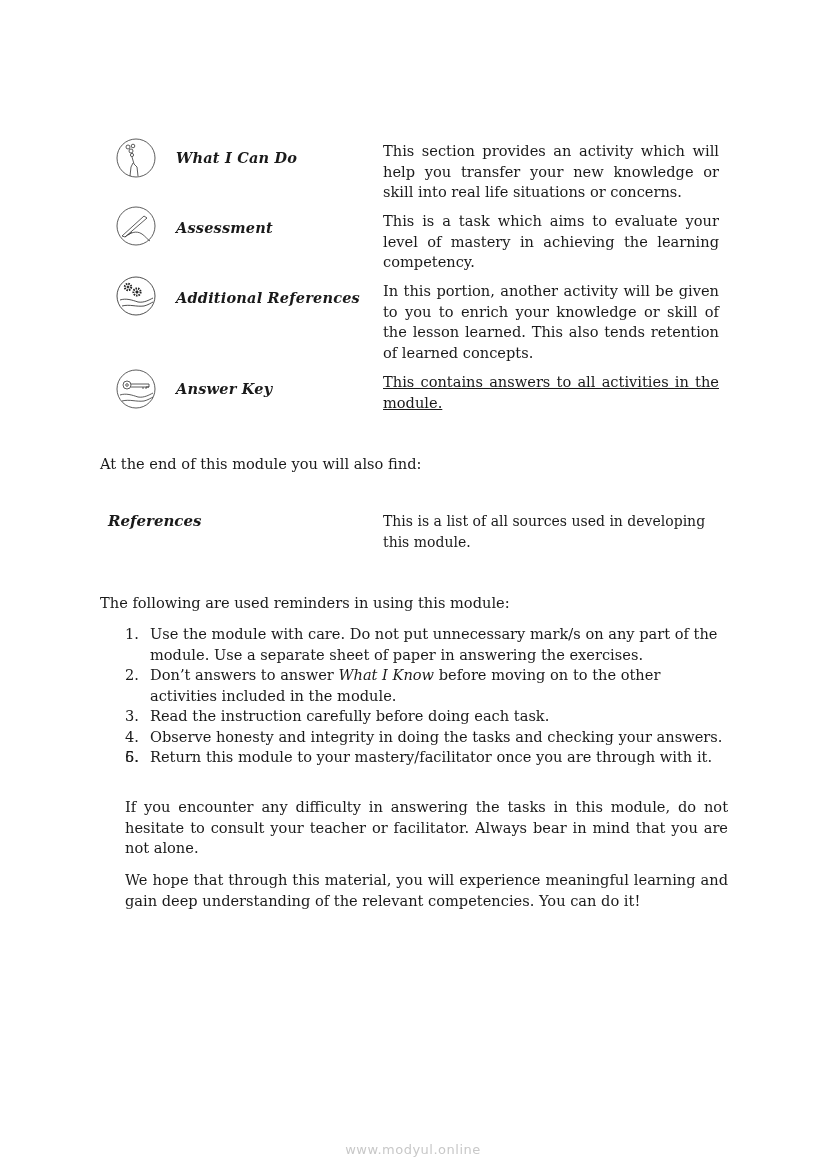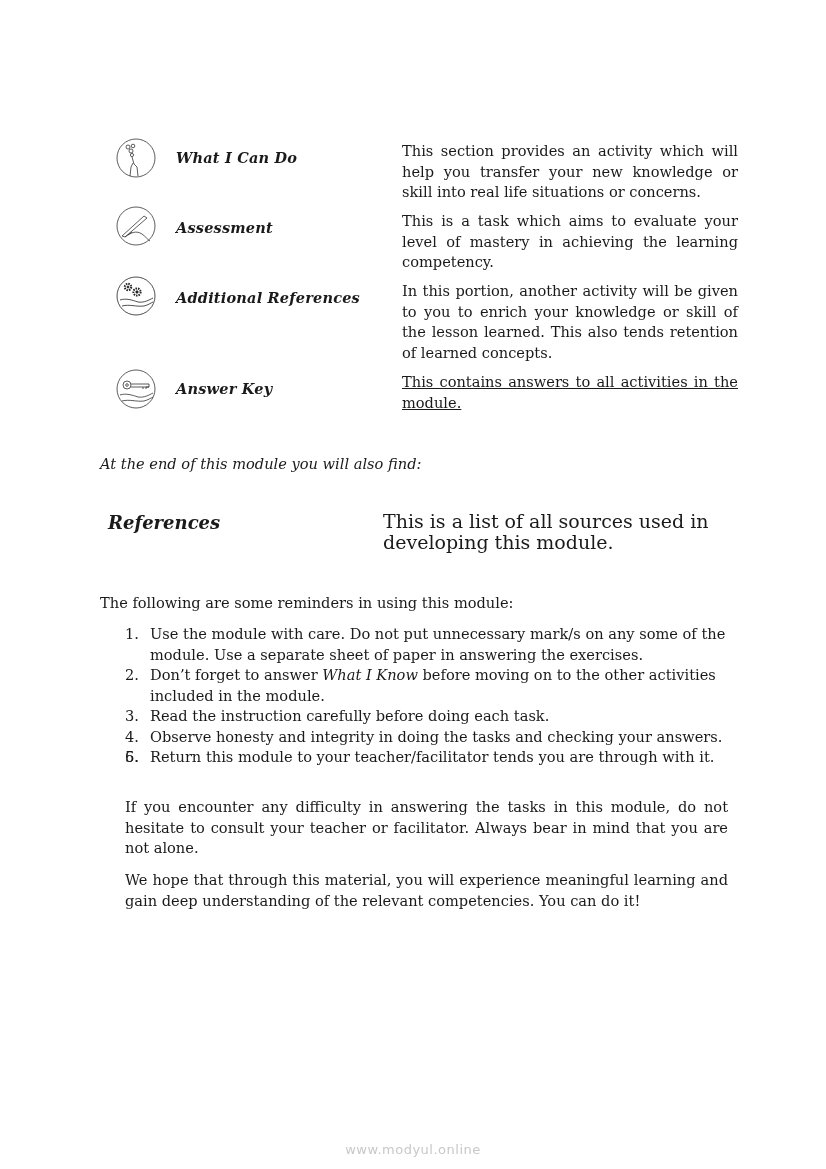--- a/index.html
+++ b/index.html
@@ -6,27 +6,27 @@
     body { width: 826px; height: 1169px; position: relative; overflow: hidden;
            font-family: "DejaVu Serif", "Liberation Serif", serif; color: #1a1a1a; }
     .page { position: absolute; left: 0; top: 16px; width: 826px; height: 1169px; }
 
     .icon-row { position: absolute; left: 100px; width: 640px; }
     .icon { position: absolute; left: 16px; width: 40px; height: 40px; }
     .icon svg { width: 40px; height: 40px; display: block; }
     .term { position: absolute; left: 76px; font-weight: bold; font-style: italic;
             font-size: 14.5px; letter-spacing: 0.2px; }
     .desc { position: absolute; left: 283px; width: 336px; font-size: 14.6px;
-            line-height: 20.5px; text-align: justify; margin-left: 19px; }
+            line-height: 20.5px; text-align: justify; }
 
     .para { position: absolute; font-size: 14.6px; line-height: 20.5px; }
     .ref-term { position: absolute; left: 108px; top: 496px; font-weight: bold;
-                font-style: italic; font-size: 18px; }
+                font-style: italic; font-size: 15px; }
     .ref-desc { position: absolute; left: 383px; top: 495px; width: 340px;
-                font-size: 19px; line-height: 20.5px; }
+                font-size: 14px; line-height: 20.5px; }
 
     .list { position: absolute; left: 125px; top: 608px; width: 605px; margin: 0; padding: 0;
             list-style: none; font-size: 14.6px; line-height: 20.5px; }
     .list li { position: relative; padding-left: 25px; }
     .list .num { position: absolute; left: 0; top: 0; }
 
     .closing { position: absolute; left: 125px; width: 603px; font-size: 14.6px;
                line-height: 20.5px; text-align: justify; }
     .watermark { position: absolute; left: 0; width: 826px; top: 1126px; text-align: center;
                  font-family: "DejaVu Sans", "Liberation Sans", sans-serif; font-size: 13px;
@@ -87,50 +87,50 @@
         <circle cx="11" cy="16" r="4"></circle>
           <circle cx="11" cy="16" r="1.3"></circle>
         <path d="M15 15 L33 15 L33 18 L30 18 L30 20 M27 18 L27 20 M15 18 L33 18"></path>
         <path d="M4 26 C10 24 16 26 22 28 C28 29 33 26 37 24 M6 32 C14 30 20 33 28 32 C32 31 35 29 37 28"></path>
       </svg>
     </div>
     <div class="term" style="top:13px;">Answer Key</div>
     <div class="desc" style="top:5px;text-decoration:underline;">This contains answers to all activities in the module.</div>
   </div>
 
-  <div class="para" style="left:100px; top:438px;font-style:italic;">At the end of this module you will also find:</div>
+  <div class="para" style="left:100px; top:438px;">At the end of this module you will also find:</div>
 
   <div class="ref-term">References</div>
   <div class="ref-desc">This is a list of all sources used in developing this module.</div>
 
-  <div class="para" style="left:100px; top:577px;">The following are some reminders in using this module:</div>
+  <div class="para" style="left:100px; top:577px;">The following are used reminders in using this module:</div>
 
   <ol class="list">
     <li>
       <span class="num">1.</span>
-      <span>Use the module with care. Do not put unnecessary mark/s on any some of the module. Use a separate sheet of paper in answering the exercises.</span>
+      <span>Use the module with care. Do not put unnecessary mark/s on any part of the module. Use a separate sheet of paper in answering the exercises.</span>
     </li>
     <li>
       <span class="num">2.</span>
-      <span>Don’t forget to answer </span><em>What I Know</em><span> before moving on to the other activities included in the module.</span>
+      <span>Don’t answers to answer </span><em>What I Know</em><span> before moving on to the other activities included in the module.</span>
     </li>
     <li>
       <span class="num">3.</span>
       <span>Read the instruction carefully before doing each task.</span>
     </li>
     <li>
       <span class="num">4.</span>
       <span>Observe honesty and integrity in doing the tasks and checking your answers.</span>
     </li>
     <li>
       <span class="num">5.</span>
     </li>
     <li>
       <span class="num">6.</span>
-      <span>Return this module to your teacher/facilitator tends you are through with it.</span>
+      <span>Return this module to your mastery/facilitator once you are through with it.</span>
     </li>
   </ol>
 
   <div class="closing" style="top:854px;">We hope that through this material, you will experience meaningful learning and gain deep understanding of the relevant competencies. You can do it!</div>
   <div class="closing" style="top:781px;">If you encounter any difficulty in answering the tasks in this module, do not hesitate to consult your teacher or facilitator. Always bear in mind that you are not alone.</div>
 
   <div class="watermark">www.modyul.online</div>
 </div>
 
 </body></html>

